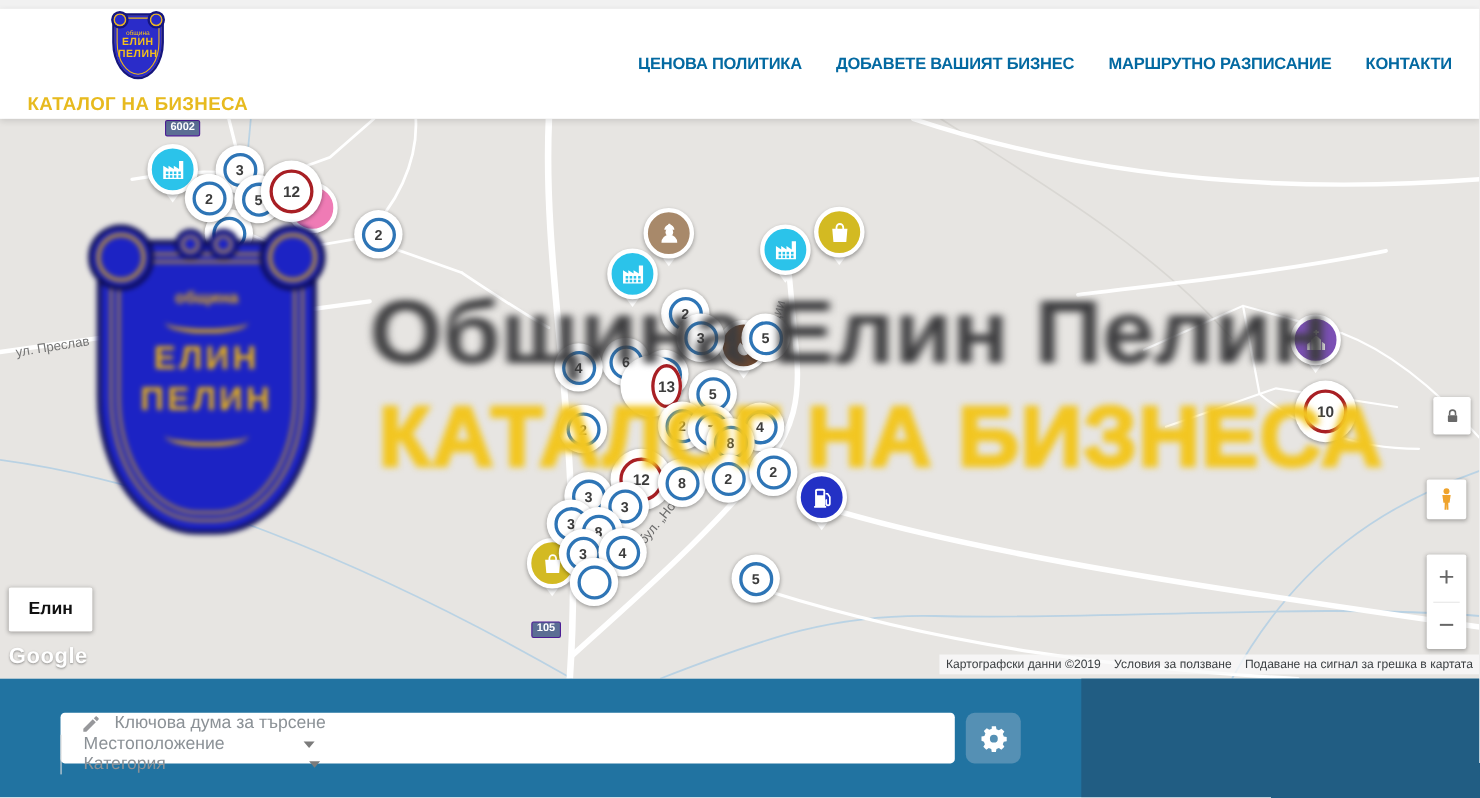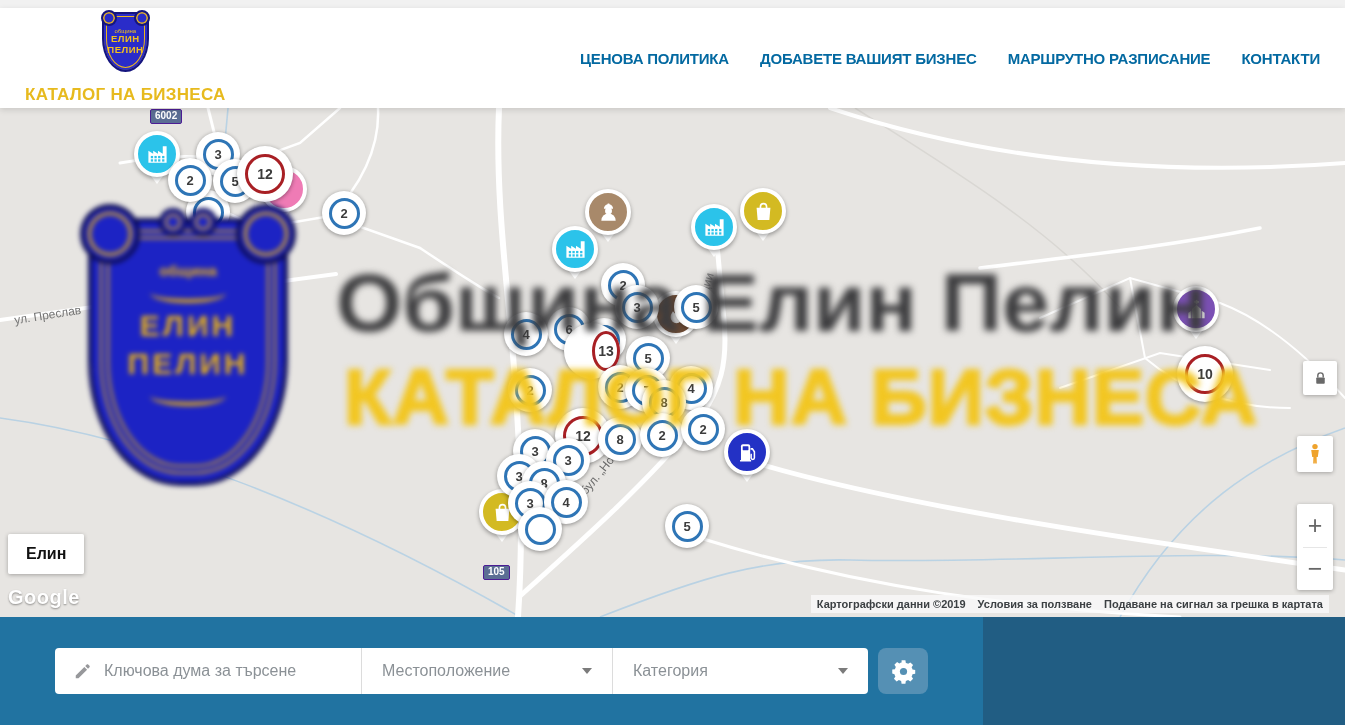--- a/index.html
+++ b/index.html
@@ -75,40 +75,40 @@
     -webkit-text-stroke:2.5px #f2c621; white-space:nowrap; letter-spacing:1px; filter:blur(3px); z-index:40; }
 
   
   .maptype { position:absolute; left:8px; top:426px; display:flex; height:40px; z-index:60;
     box-shadow:0 1px 4px rgba(0,0,0,.3); border-radius:2px; overflow:hidden; }
   .maptype button { border:0; background:#fff; font-family:inherit; font-size:16px; padding:0 18px; cursor:pointer; }
   .maptype .active { font-weight:bold; color:#111; }
   .maptype .inactive { color:#565656; border-left:1px solid #e6e6e6; }
   .google-logo { position:absolute; left:8px; top:478px; font-size:20px; font-weight:bold; color:#fff;
     letter-spacing:.5px; text-shadow:0 1px 2px rgba(0,0,0,.4); z-index:60; cursor:pointer; }
-  .attribution { position:absolute; right:16px; top:487px; display:flex; align-items:center; height:18px;
-    background:rgba(250,250,250,.78); z-index:60; font-size:11px; color:#3c4043;font-weight:bold; }
+  .attribution { position:absolute; right:0; top:487px; display:flex; align-items:center; height:18px;
+    background:rgba(250,250,250,.78); z-index:60; font-size:11px; color:#3c4043; }
   .attribution span, .attribution a { padding:0 6px; color:#3c4043; text-decoration:none; white-space:nowrap; }
   .ctl-btn { position:absolute; background:#fff; border-radius:2px; box-shadow:0 1px 4px rgba(0,0,0,.3);
     display:flex; align-items:center; justify-content:center; cursor:pointer; z-index:60; }
   .lock-btn { left:1303px; top:253px; width:34px; height:34px; }
   .lock-btn svg { width:17px; height:17px; }
   .pegman-btn { left:1297px; top:328px; width:36px; height:36px; }
   .pegman-btn svg { width:24px; height:24px; }
   .zoomctl { position:absolute; left:1297px; top:396px; width:36px; height:86px; background:#fff;
     border-radius:2px; box-shadow:0 1px 4px rgba(0,0,0,.3); z-index:60; display:flex; flex-direction:column; }
   .zoomctl button { flex:1; border:0; background:none; font-size:25px; color:#666; cursor:pointer;
     font-family:inherit; line-height:1; }
   .zoomctl .zdiv { height:1px; background:#e6e6e6; margin:0 6px; }
 
   
   .bottombar { position:absolute; left:0; top:617px; width:1345px; height:108px; background:#2173a1; z-index:100; }
   .bottombar .dark-panel { position:absolute; left:983px; top:0; width:362px; height:108px; background:#215d83; }
   .searchbar { position:absolute; left:55px; top:31px; width:813px; height:46px; background:#fff;
-    border-radius:4px; display:flex; align-items:stretch; }
+    border-radius:4px; display:flex; align-items:stretch;flex-direction:column; }
   .sb-section { display:flex; align-items:center; }
   .sb-keyword { width:306px; padding:0 12px 0 18px; gap:11px; }
   .sb-keyword svg { width:20px; height:20px; flex:none; }
   .sb-keyword input { border:0; outline:none; width:100%; font-size:16px; font-family:inherit; color:#444; }
   .sb-keyword input::placeholder { color:#8b9196; }
   .sb-select { padding:0 20px; justify-content:space-between; cursor:pointer; border-left:1px solid #dcdcdc; }
   .sb-cat { width:256px; } .sb-loc { width:251px; }
   .sb-select .val { font-size:16px; color:#8b9196; }
   .caret { width:0; height:0; border-left:5px solid transparent; border-right:5px solid transparent;
     border-top:6px solid #7b7b7b; }

